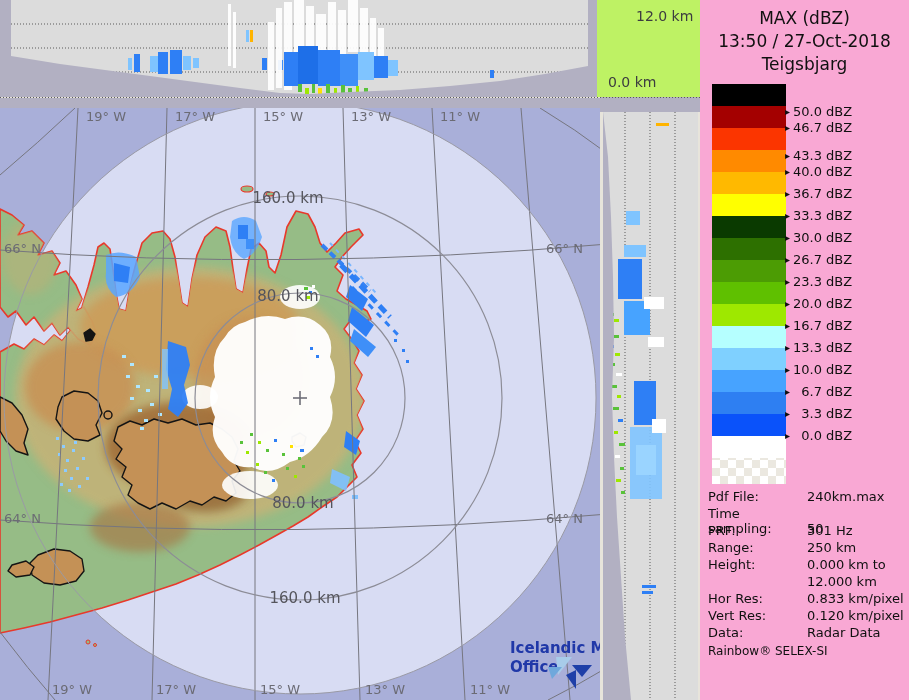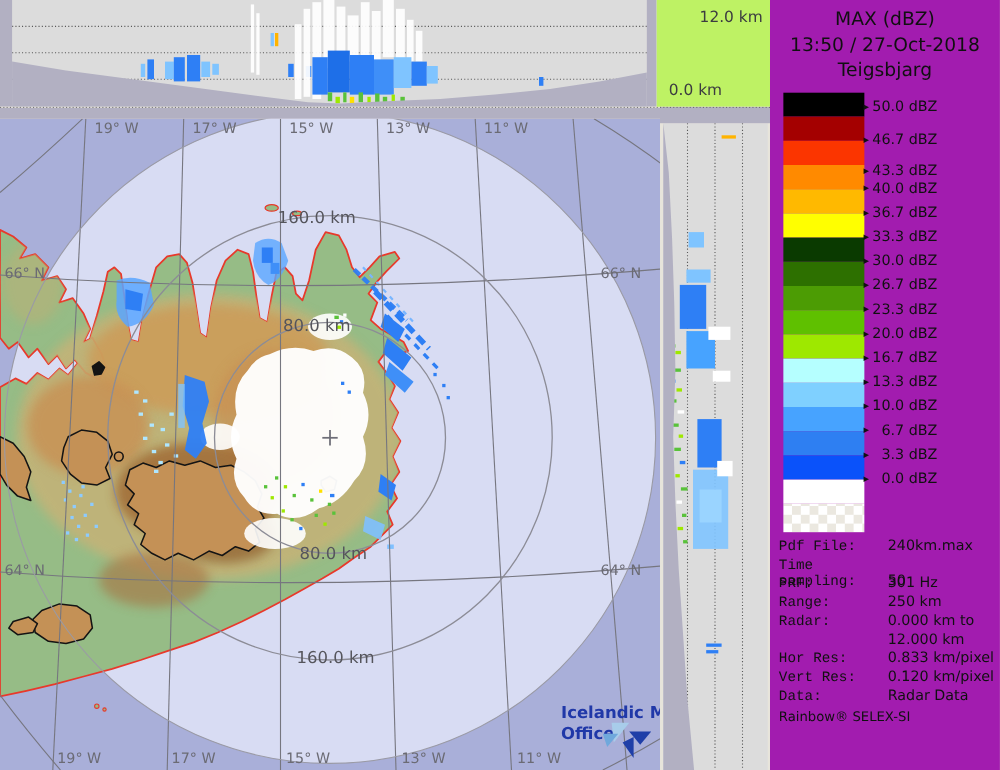--- a/index.html
+++ b/index.html
@@ -6,26 +6,26 @@
   #page{
     position:relative;width:909px;height:700px;overflow:hidden;
     background:#E7E4DB;
     font-family:"DejaVu Sans","Liberation Sans",sans-serif;
   }
   svg{display:block}
   .abs{position:absolute}
   
   .axis-label{position:absolute;font-size:14px;color:#3c3c40;}
   
-  #legend{position:absolute;left:700px;top:0;width:209px;height:700px;background:#a21caf;}
+  #legend{position:absolute;left:700px;top:0;width:209px;height:700px;background:#f9a8d4;}
   .lg-title{width:100%;text-align:center;font-size:17px;color:#101010;position:absolute;left:0;}
   .lg-entry{position:absolute;left:85px;font-size:13px;color:#101010;white-space:pre;}
   .lg-arrow{font-size:10px;color:#101010;margin-right:3px;vertical-align:1px;}
   .md-row{position:absolute;left:8px;width:198px;font-size:13px;color:#101010;}
-  .md-label{display:inline-block;width:99px;font-family:Liberation Mono, monospace;}
+  .md-label{display:inline-block;width:99px;}
   .md-value{display:inline-block;white-space:pre;}
   .lg-footer{position:absolute;left:8px;font-size:12px;color:#101010;}
 </style>
 </head>
 <body>
 
 <div id="page">
 
   <svg class="abs" style="left:0;top:0" width="597" height="97">
     <rect x="0" y="0" width="597" height="97" fill="#E7E4DB"></rect>
@@ -375,42 +375,42 @@
       <rect x="0" y="220" width="74" height="22" fill="#9EE800"></rect>
       <rect x="0" y="242" width="74" height="22" fill="#B5FFFF"></rect>
       <rect x="0" y="264" width="74" height="22" fill="#7FD0FF"></rect>
       <rect x="0" y="286" width="74" height="22" fill="#47A3FF"></rect>
       <rect x="0" y="308" width="74" height="22" fill="#2E7FF2"></rect>
       <rect x="0" y="330" width="74" height="22" fill="#0A52FA"></rect>
       <rect x="0" y="352" width="74" height="22" fill="#FFFFFF"></rect>
       <rect x="0" y="374" width="74" height="26" fill="url(#chk)"></rect>
     </svg>
 
-    <div class="lg-entry" style="top:90px"><span class="lg-arrow">▸</span><span>50.0 dBZ</span></div>
+    <div class="lg-entry" style="top:104px"><span class="lg-arrow">▸</span><span>50.0 dBZ</span></div>
     <div class="lg-entry" style="top:120px"><span class="lg-arrow">▸</span><span>46.7 dBZ</span></div>
     <div class="lg-entry" style="top:148px"><span class="lg-arrow">▸</span><span>43.3 dBZ</span></div>
     <div class="lg-entry" style="top:164px"><span class="lg-arrow">▸</span><span>40.0 dBZ</span></div>
     <div class="lg-entry" style="top:186px"><span class="lg-arrow">▸</span><span>36.7 dBZ</span></div>
     <div class="lg-entry" style="top:208px"><span class="lg-arrow">▸</span><span>33.3 dBZ</span></div>
     <div class="lg-entry" style="top:230px"><span class="lg-arrow">▸</span><span>30.0 dBZ</span></div>
     <div class="lg-entry" style="top:252px"><span class="lg-arrow">▸</span><span>26.7 dBZ</span></div>
     <div class="lg-entry" style="top:274px"><span class="lg-arrow">▸</span><span>23.3 dBZ</span></div>
     <div class="lg-entry" style="top:296px"><span class="lg-arrow">▸</span><span>20.0 dBZ</span></div>
     <div class="lg-entry" style="top:318px"><span class="lg-arrow">▸</span><span>16.7 dBZ</span></div>
     <div class="lg-entry" style="top:340px"><span class="lg-arrow">▸</span><span>13.3 dBZ</span></div>
     <div class="lg-entry" style="top:362px"><span class="lg-arrow">▸</span><span>10.0 dBZ</span></div>
     <div class="lg-entry" style="top:384px"><span class="lg-arrow">▸</span><span>  6.7 dBZ</span></div>
     <div class="lg-entry" style="top:406px"><span class="lg-arrow">▸</span><span>  3.3 dBZ</span></div>
     <div class="lg-entry" style="top:428px"><span class="lg-arrow">▸</span><span>  0.0 dBZ</span></div>
 
     <div class="md-row" style="top:489px"><span class="md-label">Pdf File:</span><span class="md-value">240km.max</span></div>
     <div class="md-row" style="top:506px"><span class="md-label">Time sampling:</span><span class="md-value">50</span></div>
     <div class="md-row" style="top:523px"><span class="md-label">PRF:</span><span class="md-value">301 Hz</span></div>
     <div class="md-row" style="top:540px"><span class="md-label">Range:</span><span class="md-value">250 km</span></div>
-    <div class="md-row" style="top:557px"><span class="md-label">Radar:</span><span class="md-value">0.000 km to</span></div>
+    <div class="md-row" style="top:557px"><span class="md-label">Height:</span><span class="md-value">0.000 km to</span></div>
     <div class="md-row" style="top:574px"><span class="md-label"></span><span class="md-value">12.000 km</span></div>
     <div class="md-row" style="top:591px"><span class="md-label">Hor Res:</span><span class="md-value">0.833 km/pixel</span></div>
     <div class="md-row" style="top:608px"><span class="md-label">Vert Res:</span><span class="md-value">0.120 km/pixel</span></div>
     <div class="md-row" style="top:625px"><span class="md-label">Data:</span><span class="md-value">Radar Data</span></div>
     <div class="lg-footer" style="top:644px">Rainbow® SELEX-SI</div>
   </div>
 
 </div>
 
 </body></html>

